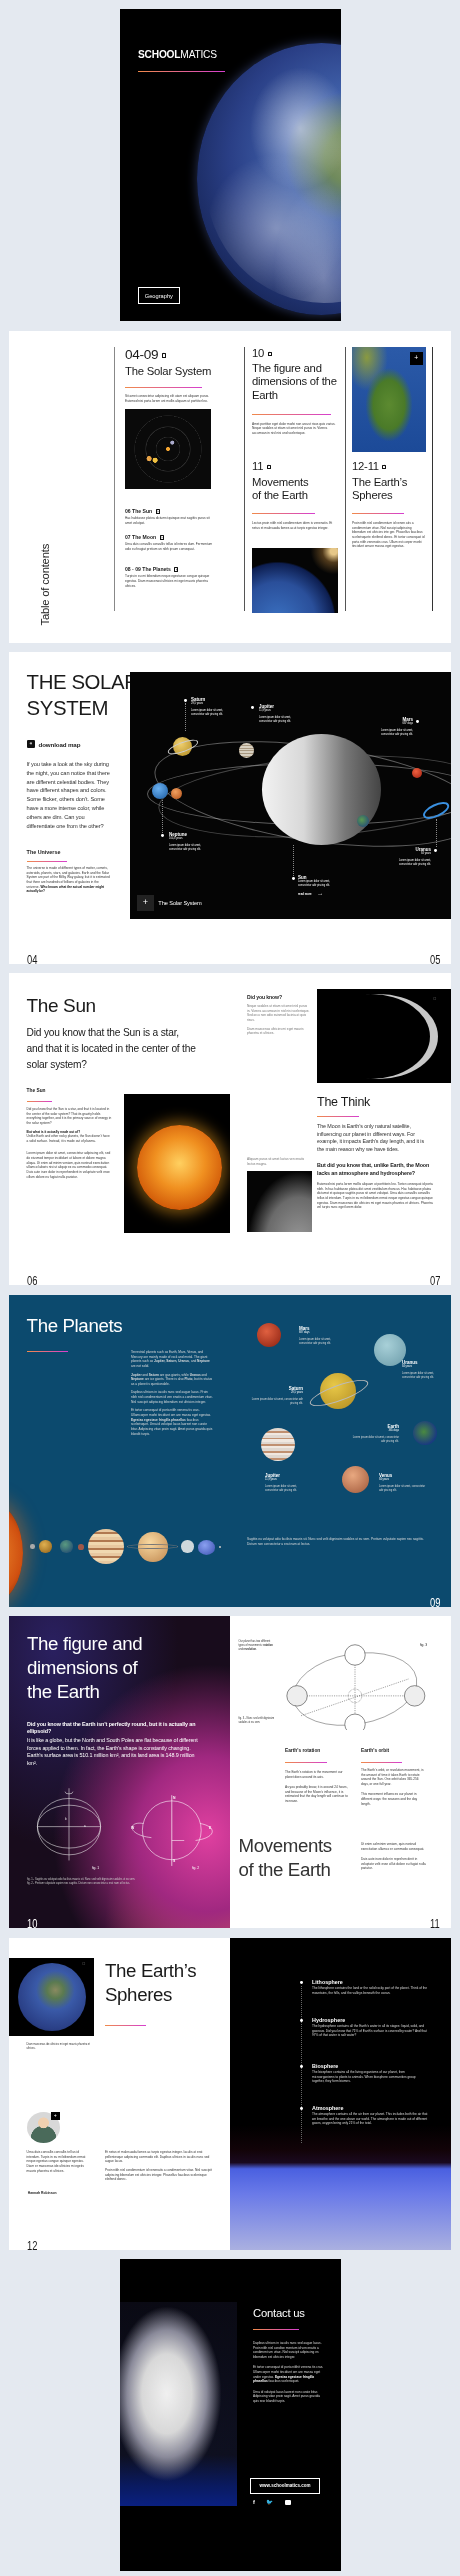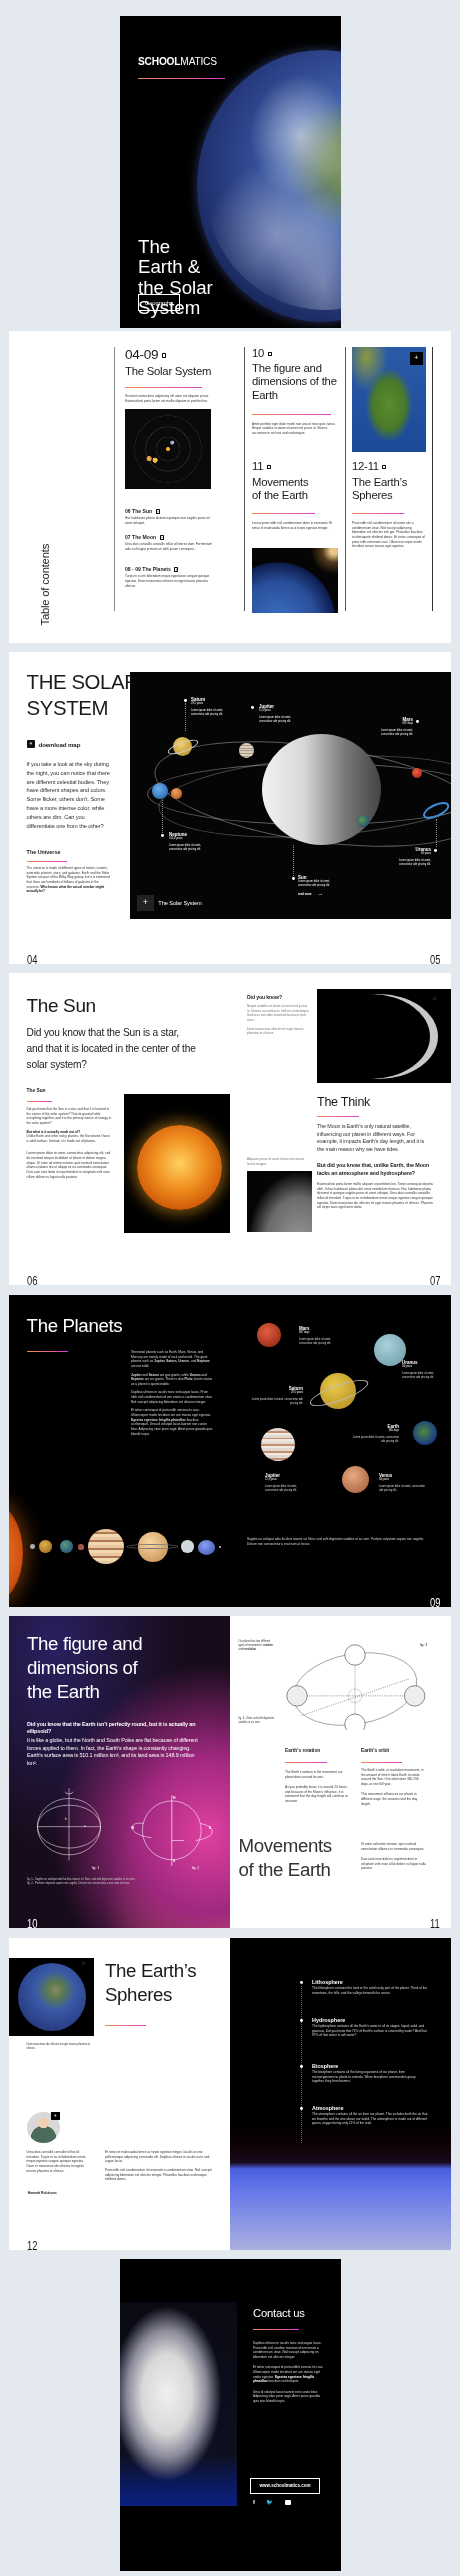--- a/index.html
+++ b/index.html
@@ -18,33 +18,27 @@
   .icon-doc { display: inline-block; width: 4px; height: 4.5px; border: 0.7px solid #111; border-radius: 0.6px; position: relative; vertical-align: middle; margin-left: 3.4px; }
   .icon-doc::after { content: "›"; position: absolute; left: 0.6px; top: -1.7px; font-size: 4px; }
   .dot { position: absolute; width: 2.8px; height: 2.8px; border-radius: 50%; background: #fff; }
   .vdots { position: absolute; width: 0; border-left: 0.6px dotted #888; }
   .planet { position: absolute; border-radius: 50%; }
   .plus-btn { position: absolute; background: #000; color: #fff; font-size: 6.8px; text-align: center; }
 </style>
 </head>
 <body>
 
-<div class="single" style="top:16px;background:#000;">
+<div class="single" style="top:9px;background:#000;">
   <div style="position:absolute;left:77px;top:34px;width:249px;height:272px;border-radius:50%;background:radial-gradient(circle at 62% 42%, #8a9a6a 0%, #6f8a5c 12%, #3f5fa8 30%, #2a3f86 55%, #1a2a60 75%, #050a20 100%);box-shadow:0 0 10.2px rgba(120,150,255,.35);"></div>
   <div style="position:absolute;left:85px;top:45px;width:238px;height:249px;border-radius:50%;background:radial-gradient(ellipse at 40% 30%, rgba(255,255,255,.55) 0%, transparent 25%),radial-gradient(ellipse at 30% 70%, rgba(255,255,255,.4) 0%, transparent 30%),radial-gradient(ellipse at 50% 90%, rgba(255,255,255,.35) 0%, transparent 30%);"></div>
   <div class="cond" style="position:absolute;left:18px;top:40px;color:#fff;font-size:10.2px;">
     <span style="font-weight:700;">SCHOOL</span><span style="font-weight:300;">MATICS</span>
   </div>
   <div class="grad" style="position:absolute;left:18px;top:62px;width:87px;"></div>
-  <div style="position:absolute;left:18px;top:221px;color:#fff;font-size:18.7px;line-height:20.4px;font-weight:500;">
-    <div>The</div>
-    <div>Earth &amp;</div>
-    <div>the Solar</div>
-    <div>System</div>
-  </div>
 
   <div style="position:absolute;left:17.6px;top:278px;border:0.6px solid #fff;color:#fff;font-size:5.7px;padding:4.5px 6.2px;"><span>Geography</span></div>
 </div>
 
 <div class="spread" style="top:331px;">
   <div class="cond" style="position:absolute;left:-4.5px;top:249px;width:79px;transform:rotate(-90deg);transform-origin:center;font-size:11.3px;font-weight:300;white-space:nowrap;color:#222;">Table of contents</div>
   <div style="position:absolute;left:105px;top:16.4px;height:264px;border-left:0.9px solid #888;"></div>
   <div style="position:absolute;left:235px;top:16.4px;height:264px;border-left:0.9px solid #555;"></div>
   <div style="position:absolute;left:336px;top:16.4px;height:264px;border-left:0.9px solid #555;"></div>
   <div style="position:absolute;left:423px;top:16.4px;height:264px;border-left:0.9px solid #333;"></div>
@@ -203,21 +197,21 @@
   <div class="cond" style="position:absolute;left:308px;top:122px;font-size:12.5px;font-weight:300;">The Think</div>
   <div class="grad" style="position:absolute;left:308px;top:143px;width:42px;"></div>
   <div class="cond" style="position:absolute;left:308px;top:150px;width:113px;font-size:5.4px;line-height:7.7px;color:#333;">The Moon is Earth’s only natural satellite, influencing our planet in different ways. For example, it impacts Earth’s day length, and it is the main reason why we have tides.</div>
   <div class="small" style="position:absolute;left:238px;top:184px;width:65px;color:#777;">Aliquam purus sit amet luctus ven enatis lectus magna.</div>
   <div style="position:absolute;left:238px;top:198px;width:65px;height:61px;background:radial-gradient(ellipse at 80% 120%,#9a9a9a 0%,#6a6a6a 45%,transparent 70%),#050505;"></div>
   <div class="cond" style="position:absolute;left:308px;top:189px;width:119px;font-size:5.4px;font-weight:700;line-height:7.7px;">But did you know that, unlike Earth, the Moon lacks an atmosphere and hydrosphere?</div>
   <div class="small" style="position:absolute;left:308px;top:209px;width:116px;">Euismod nisi porta lorem mollis aliquam ut porttitoris leo. Tortor consequat id porta nibh. In hac habitasse platea dict umst vestibulum rhoncus. Hac habitasse platea dictumst et quisque sagittis purus sit amet volutpat. Urna duis convallis convallis tellus id interdum. Turpis in eu mi bibendum ermat neque egestas congue quisque egestas. Diam maecenas ide ultricies mi eget mauris pharetra et ultrices. Pharetra vel turpis nunc eget lorem dolor.</div>
   <div class="pnum" style="left:421px;">07</div>
 </div>
 
-<div class="spread" style="top:1295px;background:#000000;color:#fff;">
+<div class="spread" style="top:1295px;background:#0c4a6e;color:#fff;">
   <div class="cond" style="position:absolute;left:17.6px;top:20px;font-size:18.7px;font-weight:300;">The Planets</div>
   <div class="grad" style="position:absolute;left:17.6px;top:56px;width:41px;"></div>
   <div class="small" style="position:absolute;left:122px;top:55px;width:82px;color:#ddd;">
     <p><span>Terrestrial planets such as Earth, Mars, Venus, and Mercury are mainly made of rock and metal. The giant planets such as </span><b>Jupiter, Saturn, Uranus</b><span>, and </span><b>Neptune</b><span> are not solid.</span></p>
     <p style="margin-top:4px;"><b>Jupiter</b><span> and </span><b>Saturn</b><span> are gas giants, while </span><b>Uranus</b><span> and </span><b>Neptune</b><span> are ice giants. There is also </span><b>Pluto</b><span>, but its status as a planet is questionable.</span></p>
     <p style="margin-top:4px;">Dapibus ultrices in iaculis nunc sed augue lacus. Proin nibh nisl condimentum id ven enatis a condimentum vitae. Nisl suscipit adipiscing bibendum est ultricies integer.</p>
     <p style="margin-top:4px;"><span>Et tortor consequat id porta nibh venena tis cras. Ullamcorper morbi tincidunt orn are massa eget egestas. </span><b>Egestas egestase fringilla phasellus</b><span> faucibus scelerisquet. Urna id volutpat lacus laoreet non curate bitur. Adipiscing vitae proin sagit. Amet purus gravida quis blandit turpis.</span></p>
   </div>
 
   <div style="position:absolute;left:0;top:204px;width:221px;height:108px;">

